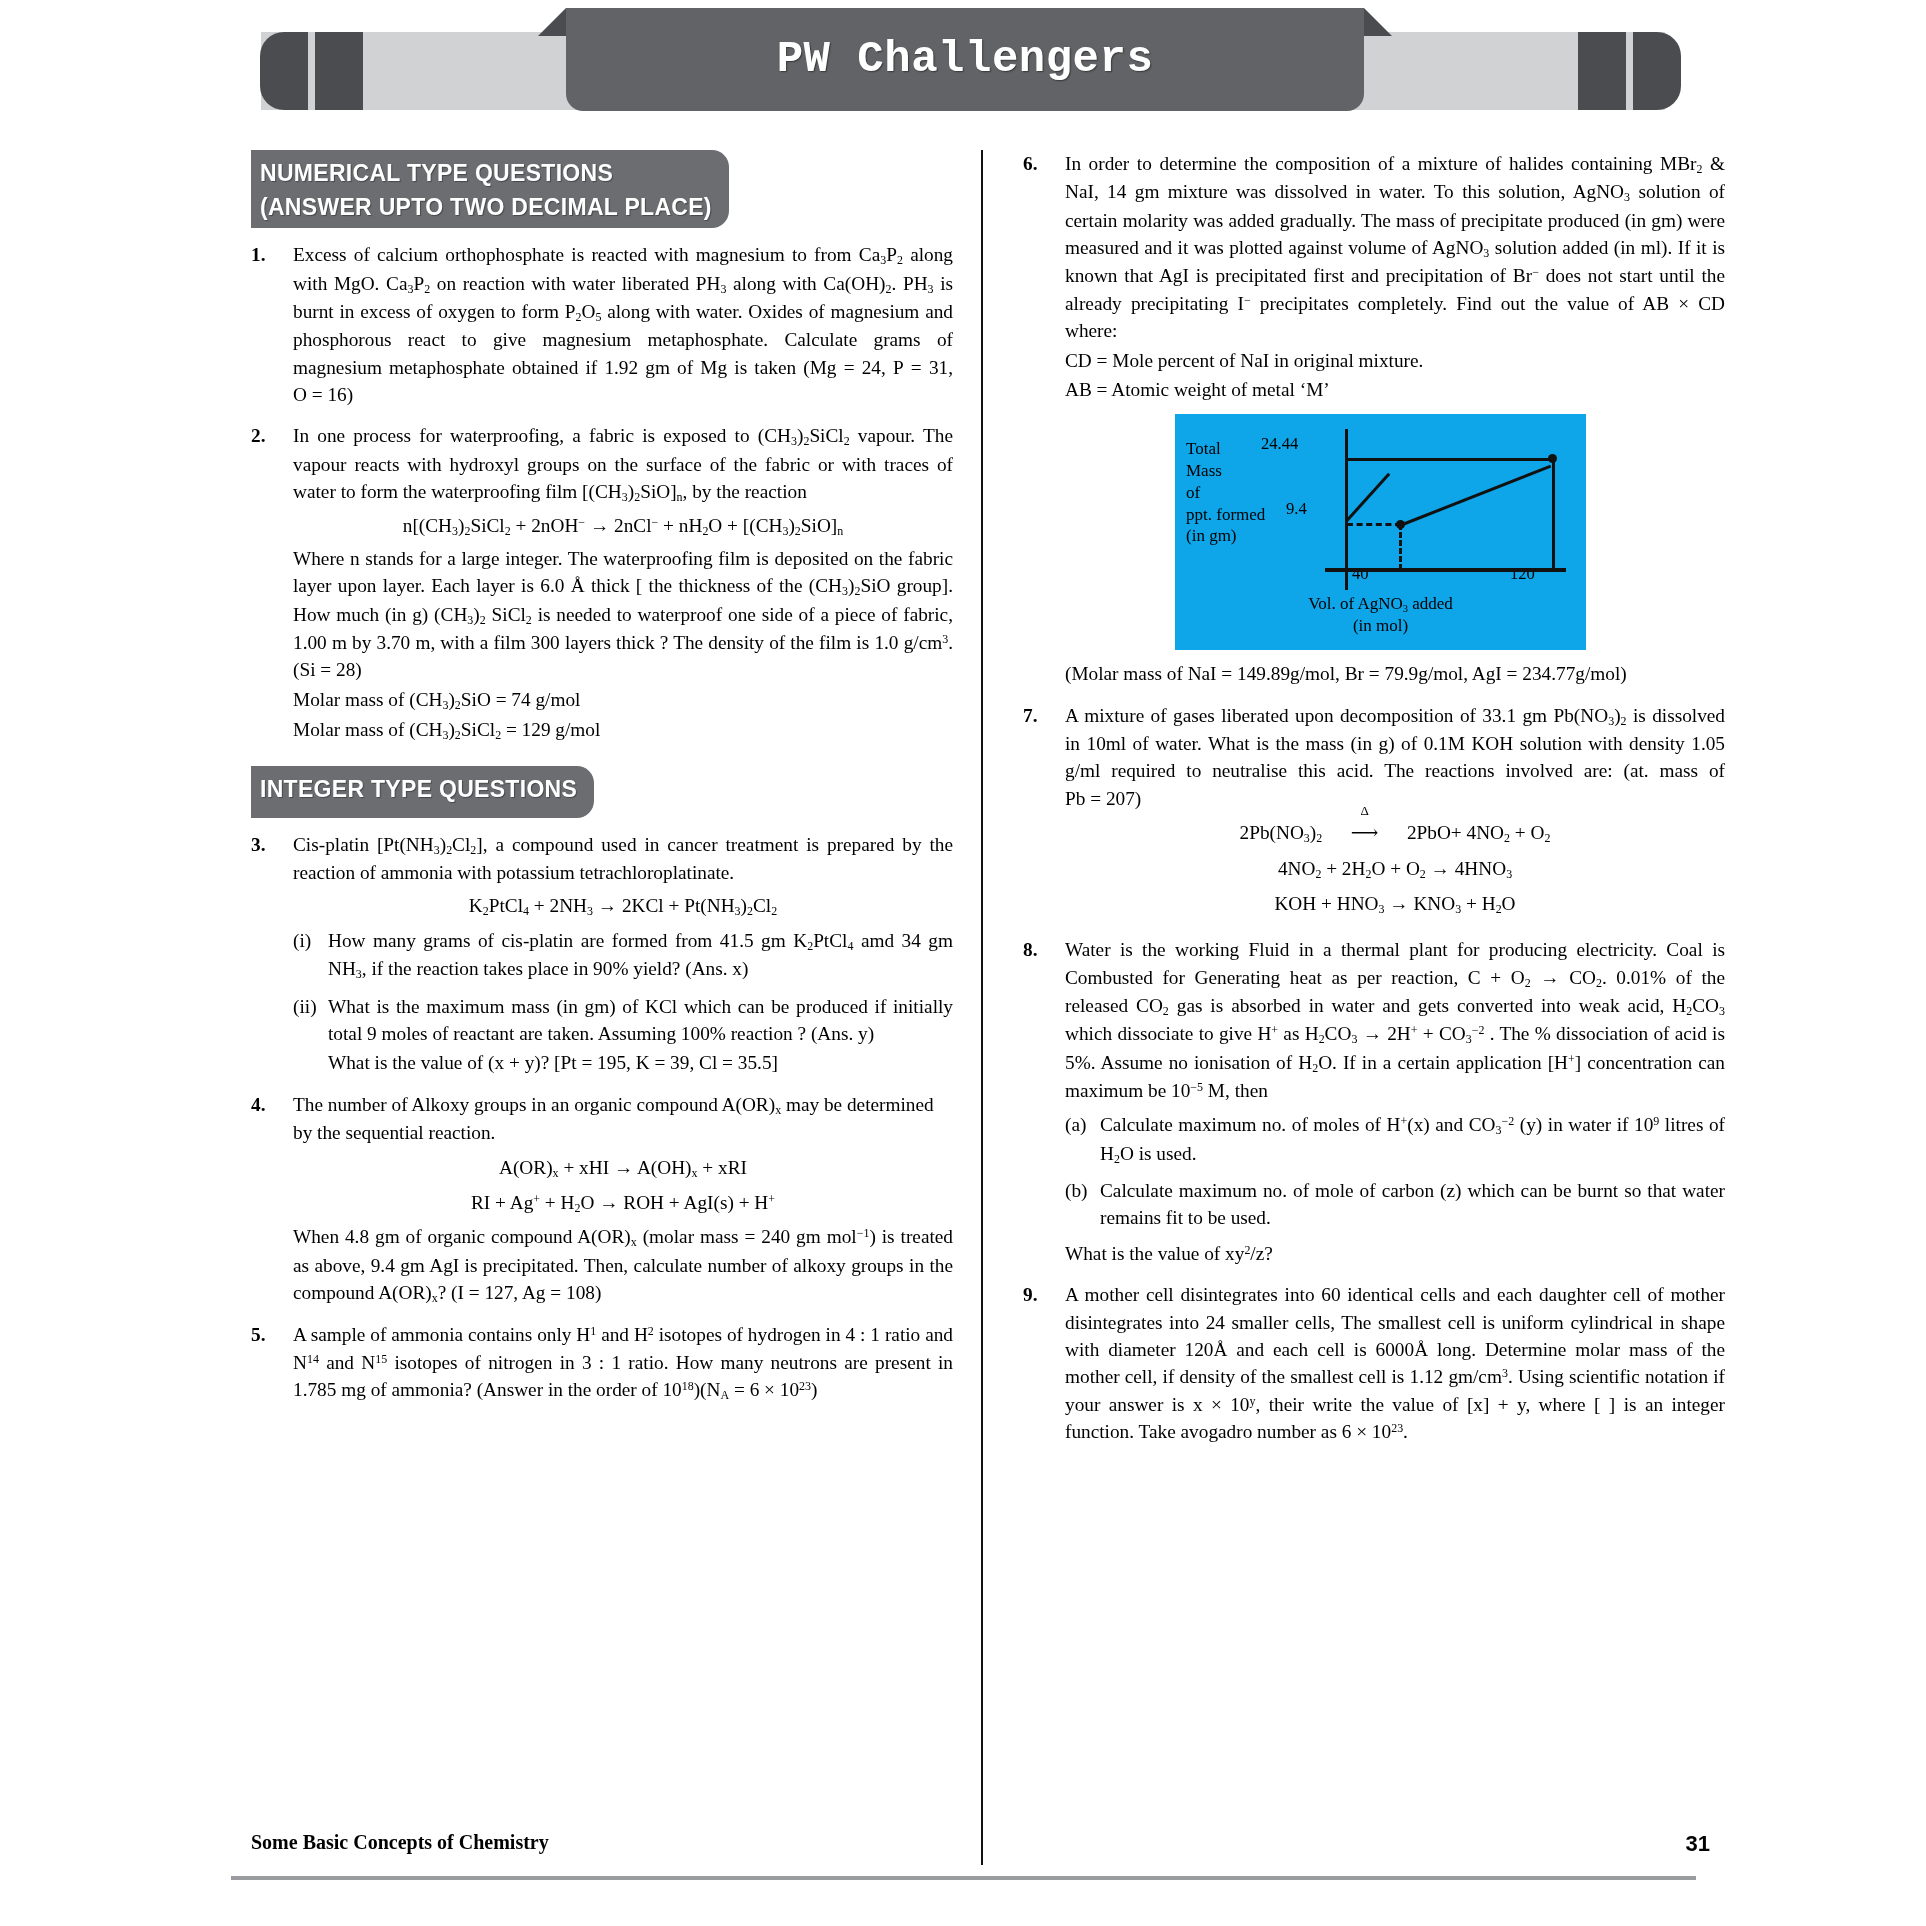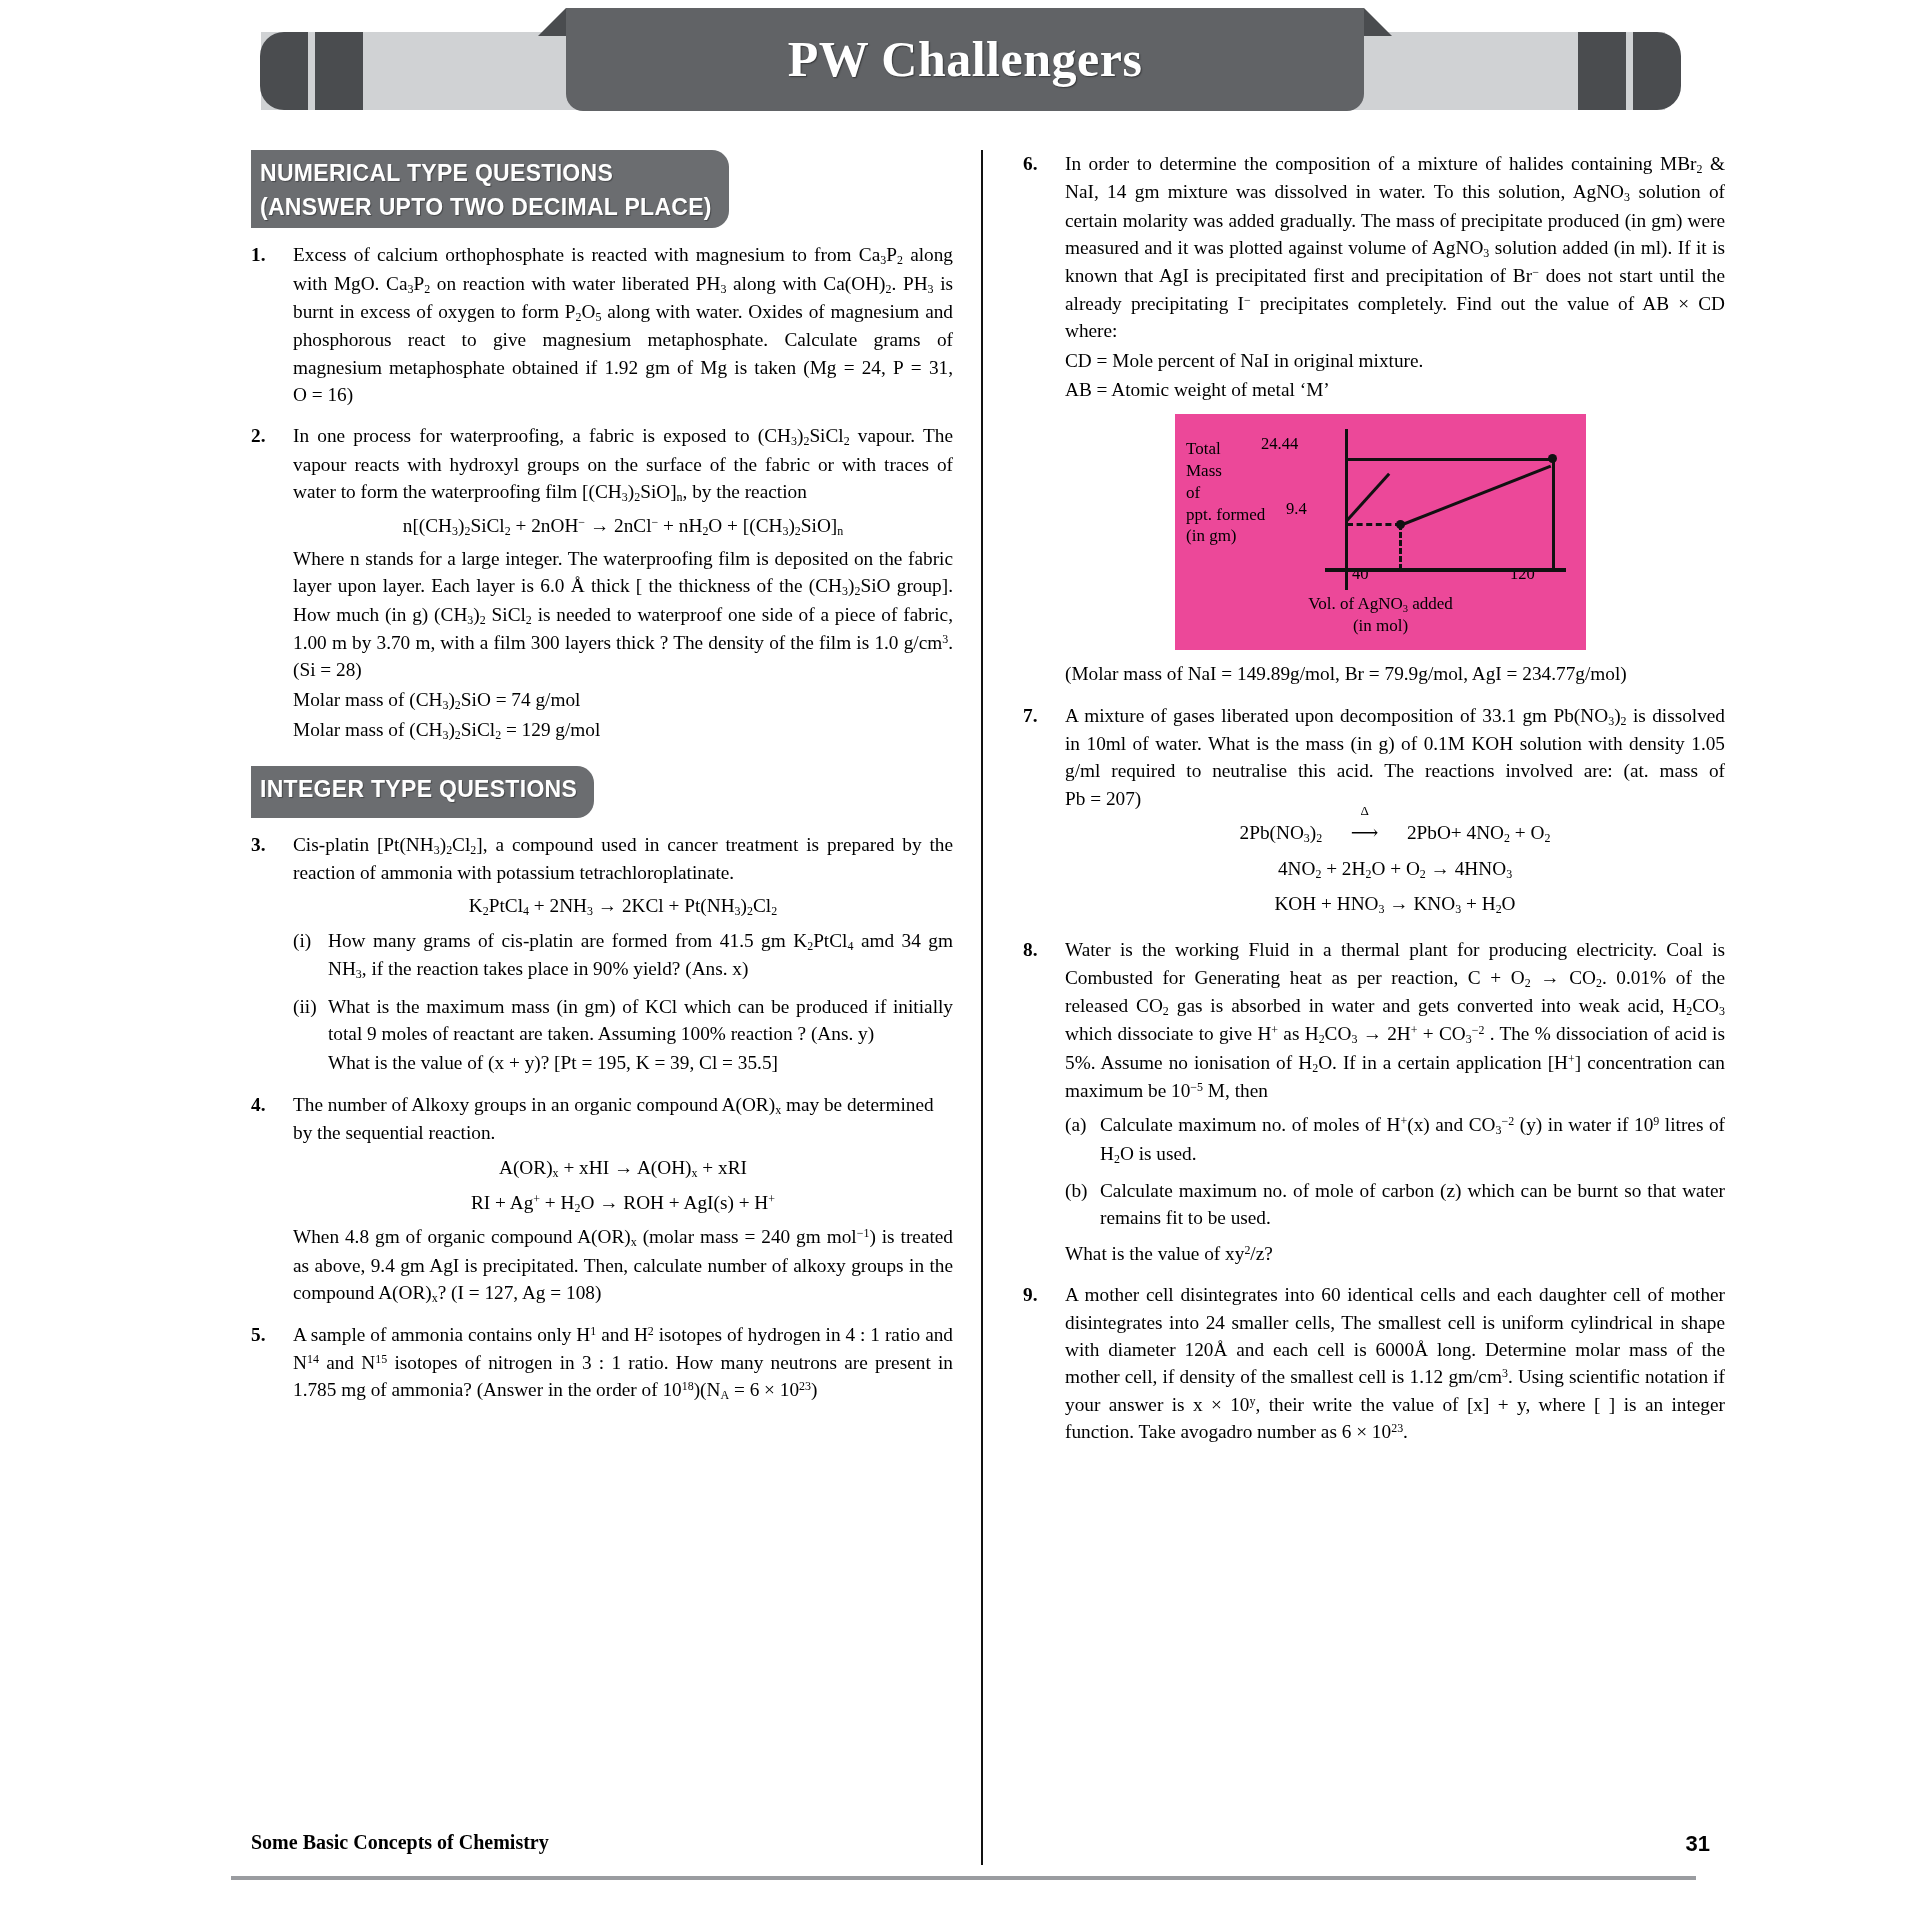--- a/index.html
+++ b/index.html
@@ -33,22 +33,22 @@
   }
   .plate:before,.plate:after{
     content:"";position:absolute;top:0;width:0;height:0;
     border-style:solid;
   }
   .plate:before{left:-28px;border-width:0 0 28px 28px;border-color:transparent transparent #4a4c4f transparent;}
   .plate:after{right:-28px;border-width:0 28px 28px 0;border-color:transparent transparent #4a4c4f transparent;}
   .banner-title{
     position:absolute;left:566px;top:7.5px;width:798px;height:103px;
     display:flex;align-items:center;justify-content:center;
-    color:#fff;font-weight:bold;font-size:50px;letter-spacing:0.5px;
-    font-family:Liberation Serif, serif;
+    color:#fff;font-weight:bold;font-size:44px;letter-spacing:0.5px;
+    font-family:Liberation Mono, monospace;
     text-shadow:1px 1px 1.5px rgba(0,0,0,.45);
   }
 
   
   .col{position:absolute;top:150px;width:702px;font-size:19.3px;line-height:1.42;text-align:justify;}
   .col-left{left:251px;}
   .col-right{left:1023px;}
   .divider{position:absolute;left:981px;top:150px;width:1.5px;height:1715px;background:#111;}
 
   
@@ -80,21 +80,21 @@
   .sub-body{flex:1;text-align:justify;}
   .sub-body p{margin:0 0 2px 0;}
   .sub-body p.nj{text-align:left;}
 
   sub{font-size:.62em;vertical-align:-0.28em;}
   sup{font-size:.62em;vertical-align:0.52em;}
 
   
   .figure{
     margin:11px 0 10px 0;
-    background:#ec4899;
+    background:#0ea5e9;
     width:411px;height:236px;
     margin-left:110px;position:relative;
   }
   .fig-ylab{
     position:absolute;left:11px;top:24px;font-size:17px;line-height:1.28;
   }
   .plotarea{position:absolute;left:150px;top:15px;width:241px;height:161px;}
   .axis-y{position:absolute;left:20px;top:0;width:3px;height:161px;background:#111;}
   .axis-x{position:absolute;left:0;top:139px;width:241px;height:4px;background:#111;}
   .seg1{position:absolute;left:21.6px;top:90px;width:63px;height:3px;background:#111;

